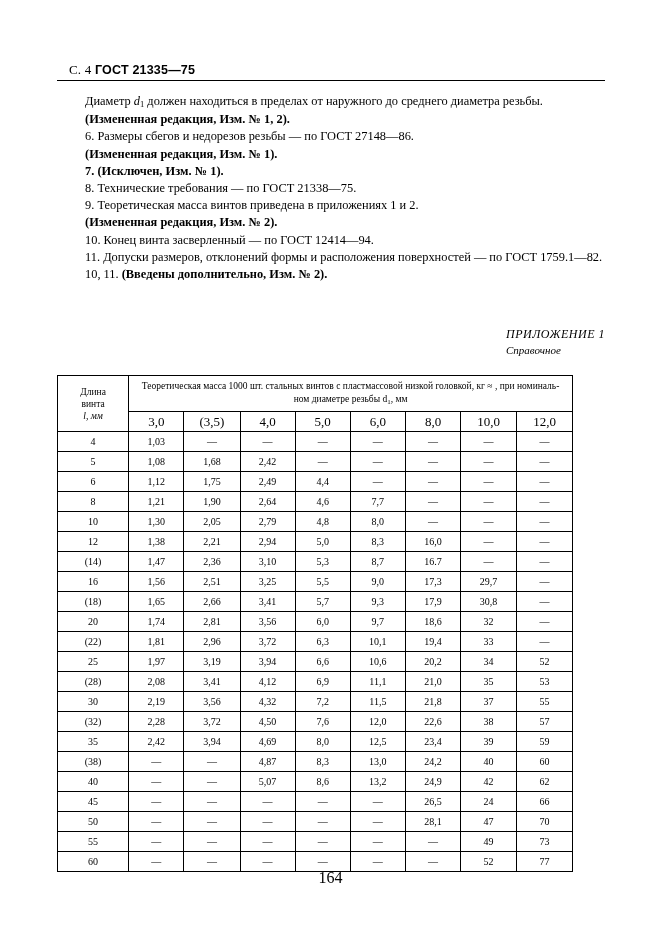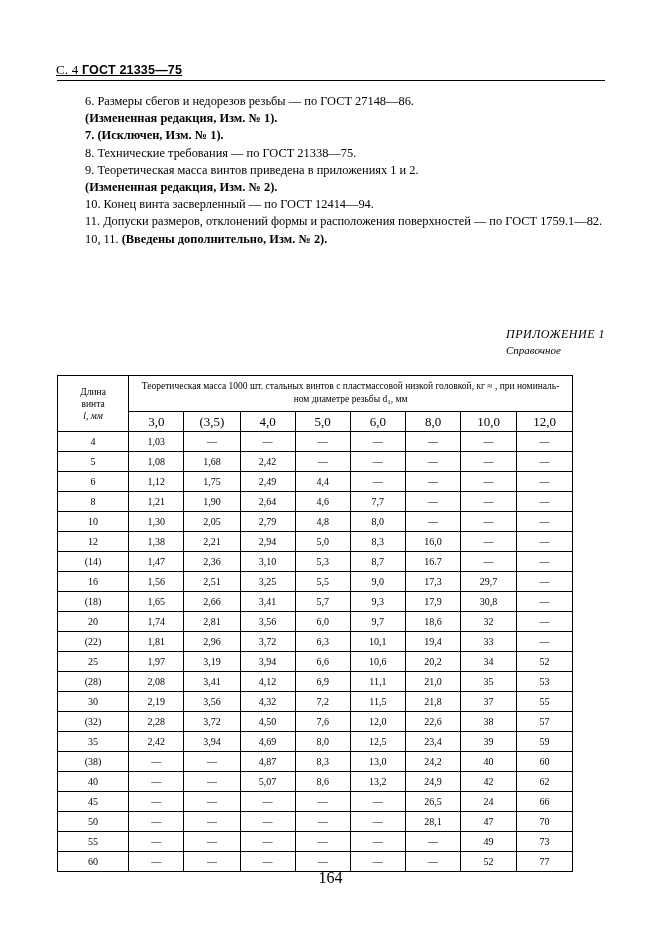--- a/index.html
+++ b/index.html
@@ -17,25 +17,24 @@
   }
   .page {
     position: absolute;
     left: 0; top: 0;
     width: 661px;
     height: 936px;
     overflow: hidden;
   }
   .header {
     position: absolute;
-    left: 56px;
+    left: 69px;
     top: 62px;
     font-size: 13px;
     letter-spacing: 0.2px;
-    text-decoration: underline;
   }
   .header .cpage {
     font-family: "Liberation Serif", serif;
   }
   .header .gost {
     font-weight: bold;
     font-family: "Liberation Sans", sans-serif;
     font-size: 12.5px;
   }
   .rule-top {
@@ -142,20 +141,22 @@
 
 <div class="page">
 
   <div class="header">
     <span class="cpage">С. 4</span>
     <span class="gost">ГОСТ 21335—75</span>
   </div>
   <div class="rule-top"></div>
 
   <div class="body-text">
+    <p><span>Диаметр </span><span class="ital">d</span><sub>1</sub><span> должен находиться в пределах от наружного до среднего диаметра резьбы.</span></p>
+    <p class="bold">(Измененная редакция, Изм. № 1, 2).</p>
     <p>6. Размеры сбегов и недорезов резьбы — по ГОСТ 27148—86.</p>
     <p class="bold">(Измененная редакция, Изм. № 1).</p>
     <p class="bold">7. (Исключен, Изм. № 1).</p>
     <p>8. Технические требования — по ГОСТ 21338—75.</p>
     <p>9. Теоретическая масса винтов приведена в приложениях 1 и 2.</p>
     <p class="bold">(Измененная редакция, Изм. № 2).</p>
     <p>10. Конец винта засверленный — по ГОСТ 12414—94.</p>
     <p>11. Допуски размеров, отклонений формы и расположения поверхностей — по ГОСТ 1759.1—82.</p>
     <p><span>10, 11. </span><b>(Введены дополнительно, Изм. № 2).</b></p>
   </div>

